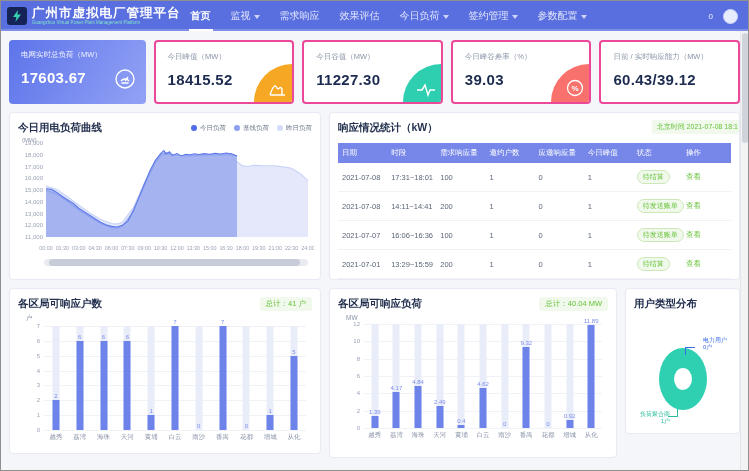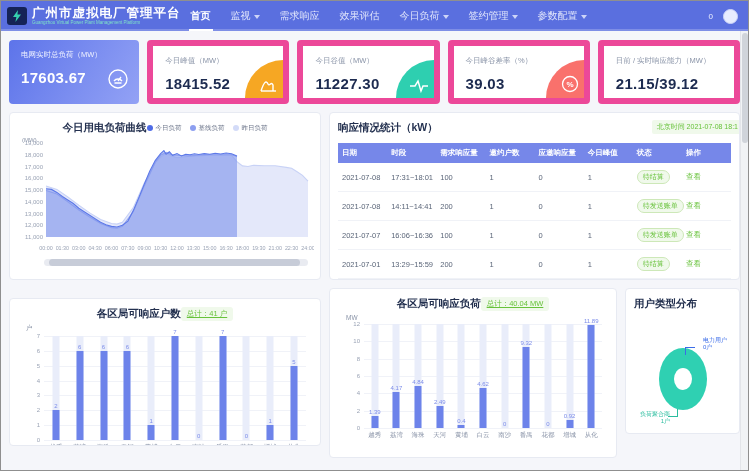--- a/index.html
+++ b/index.html
@@ -18,54 +18,54 @@
   .nav-item.active::after { content:""; position:absolute; left:8px; right:8px; bottom:0; height:2px; background:#fff; }
   .caret { width:0; height:0; border-left:3px solid transparent; border-right:3px solid transparent; border-top:4px solid #cdd4f8; margin-top:1px; }
   .hdr-right { display:flex; align-items:center; gap:10px; }
   .badge0 { color:#eef1ff; font-size:8px; }
   .avatar { width:15px; height:15px; border-radius:50%; background:#e8ecff; border:1px solid #cdd4f8; }
 
   .main { padding:9px 8px 0 8px; }
 
   
   .kpi-row { display:flex; gap:8px; }
-  .kpi-card { flex:1; height:64px; background:#fff; border:6px solid #ec4899; border-radius:4px; position:relative; overflow:hidden; padding:10px 10px 0 12px; }
+  .kpi-card { flex:1; height:64px; background:#fff; border:2px solid #ec4899; border-radius:4px; position:relative; overflow:hidden; padding:10px 10px 0 12px; }
   .kpi-card.primary { background:linear-gradient(120deg,#5d74ea,#93a2f5); border:none; }
   .kpi-label { font-size:7.5px; color:#8a94a8; white-space:nowrap; }
   .kpi-card.primary .kpi-label { color:#eef1ff; }
   .kpi-value { font-size:15px; font-weight:bold; color:#1d2b50; margin-top:9px; letter-spacing:.3px; }
   .kpi-card.primary .kpi-value { color:#fff; }
   .wedge { position:absolute; right:0; bottom:0; width:38px; height:38px; border-top-left-radius:100%; }
   .wedge svg { position:absolute; right:5px; bottom:5px; }
   .prim-ic { position:absolute; right:10px; bottom:10px; }
 
   
   .row { display:flex; gap:8px; margin-top:8px; }
   .panel { background:#fff; border:1px solid #e7eaf2; border-radius:4px; position:relative; overflow:hidden; padding:8px 8px 6px 8px; }
   .p-title { font-size:10.5px; font-weight:bold; color:#23304f; }
-  .p-head { display:flex; align-items:center; justify-content:center; }
+  .p-head { display:flex; align-items:center; justify-content:space-between; }
 
   .load-panel { width:312px; height:168px; }
   .legend { display:flex; gap:8px; align-items:center; }
   .lg-item { display:flex; align-items:center; gap:3px; font-size:6.5px; color:#6a7388; }
   .lg-dot { width:6px; height:6px; border-radius:50%; }
   .dz-bar { margin:2px 4px 0 26px; height:7px; background:#e9ebf1; border-radius:4px; position:relative; }
   .dz-thumb { position:absolute; left:2%; top:0; height:7px; width:95%; background:#c7ccd8; border-radius:4px; }
 
   .table-panel { flex:1; height:168px; }
   .ts-pill { position:absolute; top:7px; right:-4px; background:#f0f9eb; color:#67c23a; font-size:7px; padding:2px 5px; border-radius:2px; white-space:nowrap; }
   table { width:100%; border-collapse:collapse; margin-top:8px; table-layout:fixed; }
-  thead th { background:#7687e9; color:#fff; font-size:7.5px; font-weight:bold; text-align:left; padding:5px 4px; white-space:nowrap; }
+  thead th { background:#7687e9; color:#fff; font-size:7.5px; font-weight:normal; text-align:left; padding:5px 4px; white-space:nowrap; }
   tbody td { font-size:7.5px; color:#5a6578; padding:7px 4px; border-bottom:1px solid #f0f2f7; white-space:nowrap; }
   .pill { display:inline-block; font-size:7px; color:#67c23a; background:#f0f9eb; border:1px solid #cde8b8; border-radius:8px; padding:1px 5px; }
   .view-link { color:#67c23a; cursor:pointer; }
 
-  .bars-panel-1 { width:312px; height:148px;margin-top:10px; }
+  .bars-panel-1 { width:312px; height:166px; }
   .bars-panel-2 { width:288px; height:170px; }
-  .total-pill { background:#f0f9eb; color:#67c23a; font-size:7.5px; padding:2px 6px; border-radius:3px;text-decoration:underline; }
+  .total-pill { background:#f0f9eb; color:#67c23a; font-size:7.5px; padding:2px 6px; border-radius:3px; }
   .unit-lbl { font-size:6.5px; color:#8a94a8; margin:3px 0 0 8px; }
   .plot { position:relative; margin:3px 6px 0 26px; height:104px; }
   .gl { position:absolute; left:0; right:0; height:1px; background:#f0f2f8; }
   .ytick { position:absolute; right:100%; margin-right:4px; font-size:6px; color:#9aa3b5; transform:translateY(-50%); white-space:nowrap; }
   .cols { position:absolute; inset:0; display:flex; }
   .col { flex:1; position:relative; }
   .track { position:absolute; left:50%; transform:translateX(-50%); top:0; bottom:0; width:7px; background:#e9edfa; }
   .bar { position:absolute; left:50%; transform:translateX(-50%); bottom:0; width:7px; background:#6d83ea; }
   .bval { position:absolute; left:50%; transform:translateX(-50%); font-size:6px; color:#7d8de9; white-space:nowrap; }
   .xlbls { display:flex; margin:3px 6px 0 26px; }
@@ -173,21 +173,21 @@
           <div class="kpi-value">39.03</div>
           <div class="wedge" style="background: rgb(249, 113, 108);">
             <svg width="18" height="18" viewBox="0 0 18 18">
               <circle cx="9" cy="9" r="7.5" fill="none" stroke="#fff" stroke-width="1.3"></circle>
               <text x="9" y="12" text-anchor="middle" font-size="8" fill="#fff" font-weight="bold">%</text>
             </svg>
           </div>
         </div>
         <div class="kpi-card">
           <div class="kpi-label">日前 / 实时响应能力（MW）</div>
-          <div class="kpi-value">21.15/39.12</div>
+          <div class="kpi-value">60.43/39.12</div>
         </div>
       </section>
 
     <section class="row">
       <div class="panel load-panel">
         <div class="p-head">
           <div class="p-title">今日用电负荷曲线</div>
           <div class="legend">
               <span class="lg-item">
                 <span class="lg-dot" style="background: rgb(79, 107, 230);"></span>

